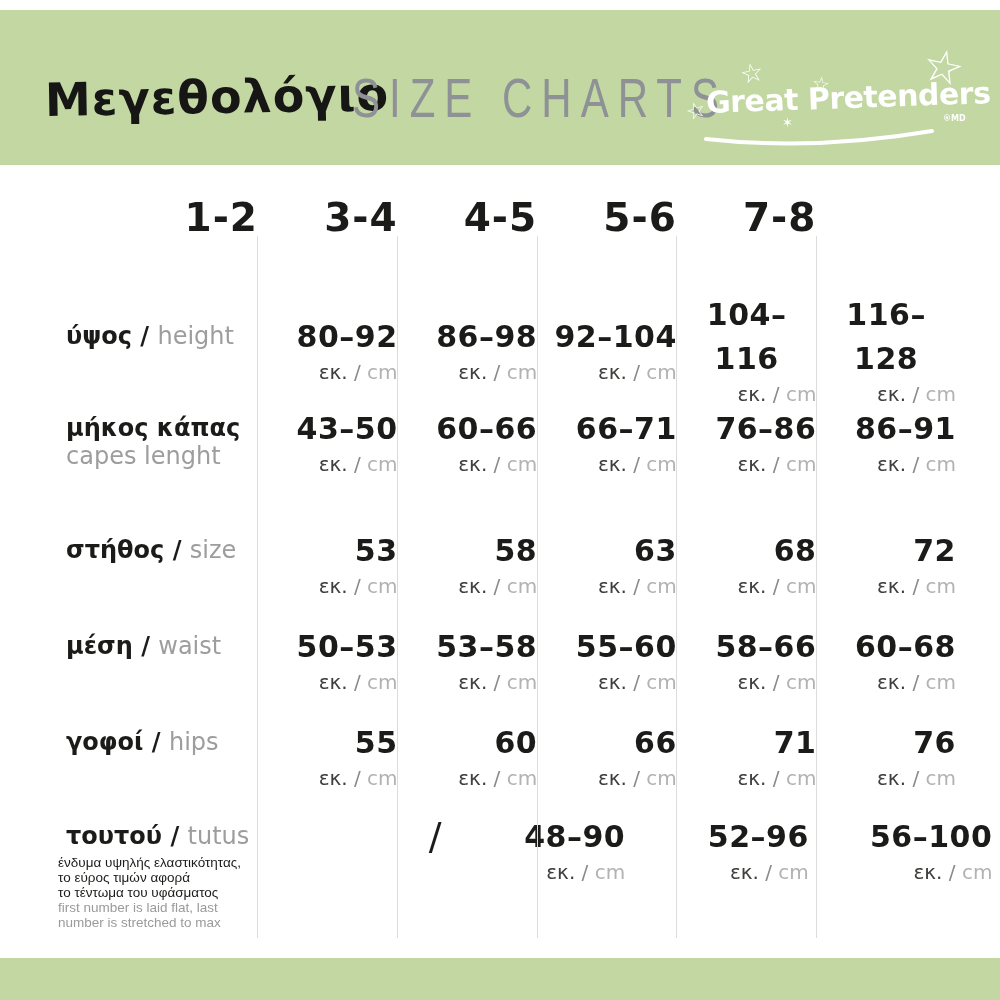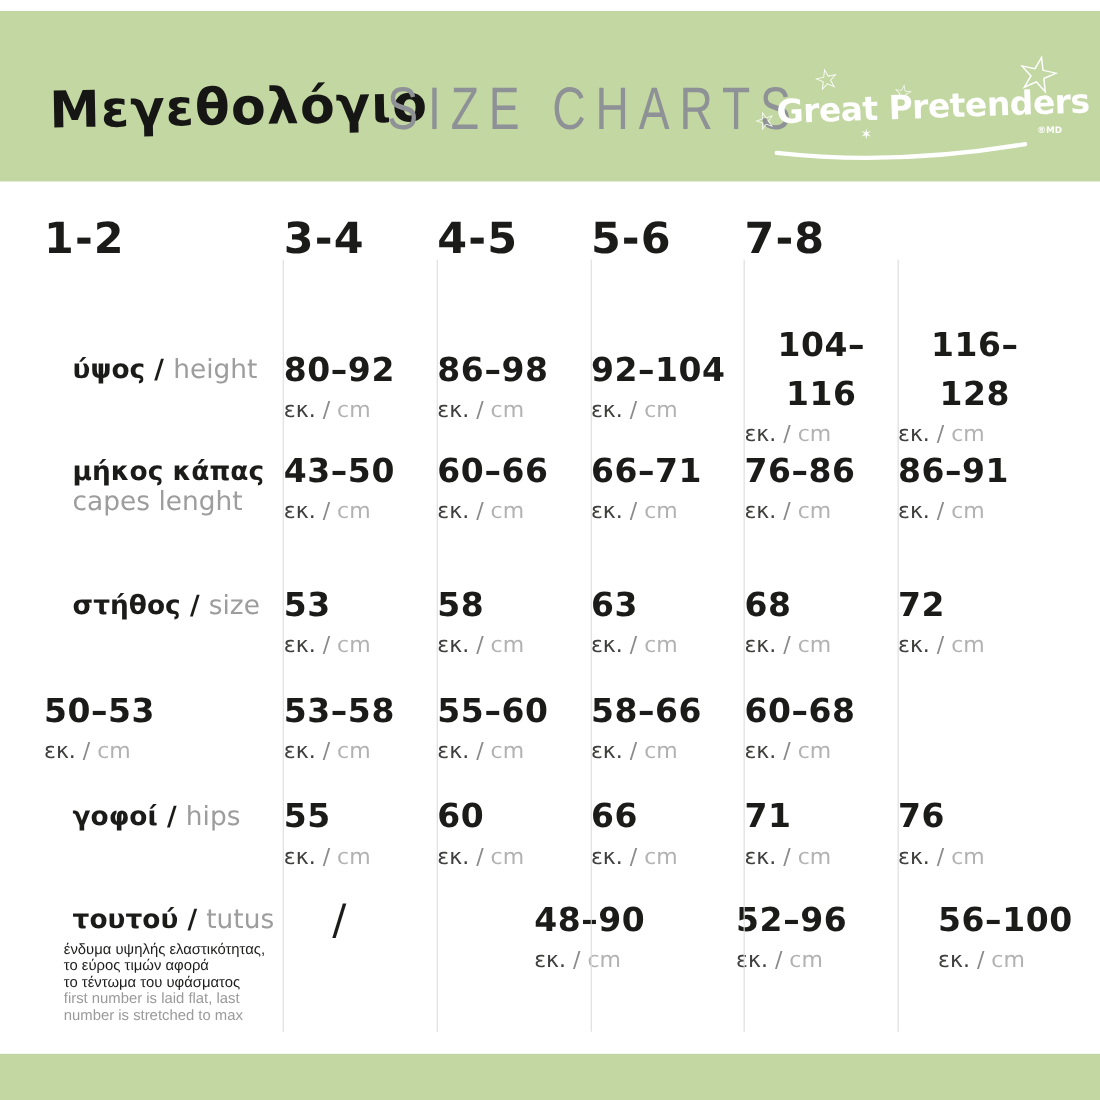--- a/index.html
+++ b/index.html
@@ -29,21 +29,21 @@
   .star.s-ea{left:60px;top:20px;font-size:26px;transform:rotate(-12deg);}
   .star.s-mid{left:132px;top:34px;font-size:20px;transform:rotate(8deg);}
   .star.s-left{left:6px;top:60px;font-size:22px;transform:rotate(-18deg);}
   .star.s-spark{left:102px;top:76px;font-size:13px;}
   .swoosh{position:absolute;left:24px;top:86px;}
 
   
   .table-area{position:absolute;inset:0;}
   .trow{position:absolute;left:40px;width:916px;display:grid;
         grid-template-columns:218px repeat(5,139.6px);align-items:center;}
-  .cell{display:flex;flex-direction:column;align-items:flex-start;justify-content:center;
+  .cell{display:flex;flex-direction:column;align-items:flex-end;justify-content:center;
         text-align:center;}
   .cell.label-cell{align-items:flex-start;text-align:left;padding-left:26px;}
   .offset-up{position:relative;top:-14px;}
 
   .num{font-weight:700;font-size:30px;line-height:44px;color:#1b1b19;letter-spacing:0.5px;}
   .num-lg{font-weight:700;font-size:39px;line-height:48px;color:#1b1b19;letter-spacing:1px;}
   .slash-big{font-weight:400;font-size:38px;line-height:44px;color:#1b1b19;}
   .unit{font-size:20px;line-height:26px;color:#3f3f3d;white-space:nowrap;}
   .u-sl{color:#8a8a8a;}
   .u-en{color:#b2b2b2;}
@@ -171,20 +171,23 @@
         <div class="cell">
           <div class="num">68</div>
           <div class="unit"><span class="u-gr">εκ.</span><span class="u-sl"> / </span><span class="u-en">cm</span></div>
         </div>
         <div class="cell">
           <div class="num">72</div>
           <div class="unit"><span class="u-gr">εκ.</span><span class="u-sl"> / </span><span class="u-en">cm</span></div>
         </div>
       </div>
       <div class="trow" style="top: 621px; height: 78px;">
+        <div class="cell label-cell">
+          <div class="lbl offset-up"><span class="lbl-gr">μέση</span><span class="lbl-sep"> / </span><span class="lbl-en">waist</span></div>
+        </div>
         <div class="cell">
           <div class="num">50–53</div>
           <div class="unit"><span class="u-gr">εκ.</span><span class="u-sl"> / </span><span class="u-en">cm</span></div>
         </div>
         <div class="cell">
           <div class="num">53–58</div>
           <div class="unit"><span class="u-gr">εκ.</span><span class="u-sl"> / </span><span class="u-en">cm</span></div>
         </div>
         <div class="cell">
           <div class="num">55–60</div>

